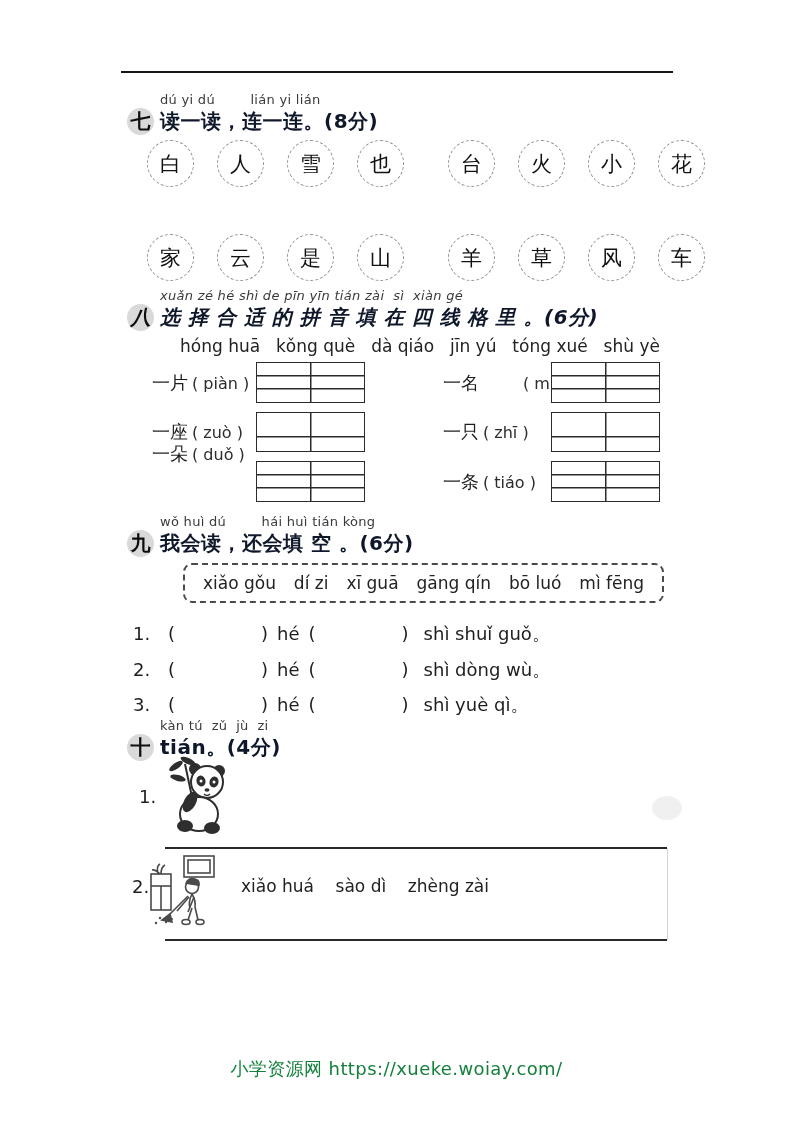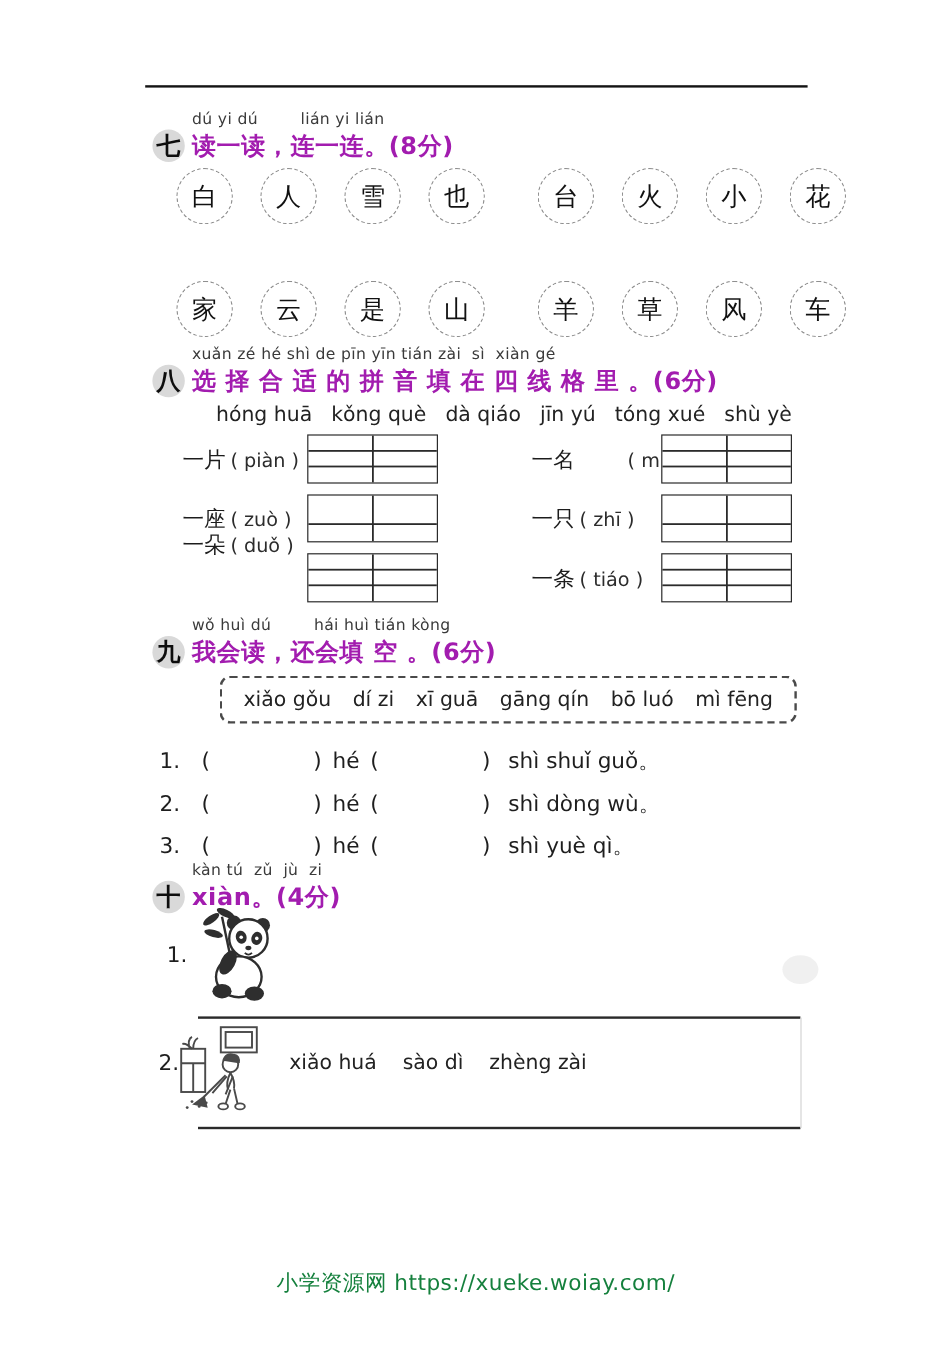--- a/index.html
+++ b/index.html
@@ -7,21 +7,21 @@
         font-family:"DejaVu Sans",sans-serif;color:#1c1c1c;}
   .abs{position:absolute;}
   .toprule{position:absolute;left:121px;top:71px;width:552px;height:2px;background:#141414;}
 
   
   .sec{position:absolute;left:127px;}
   .pinyin{font-size:13px;color:#3a3a3a;white-space:pre;margin:0 0 1px 33px;letter-spacing:.3px;}
   .headrow{display:flex;align-items:center;}
   .badge{width:27px;height:27px;border-radius:50%;background:#d9d9d9;color:#0d0d0d;
          display:flex;align-items:center;justify-content:center;font-size:20px;font-weight:bold;flex:0 0 27px;}
-  .title{font-size:20px;font-weight:bold;color:#a21caf;white-space:pre;margin-left:6px;letter-spacing:.5px;}
+  .title{font-size:20px;font-weight:bold;color:#0f172a;white-space:pre;margin-left:6px;letter-spacing:.5px;}
 
   
   .flower-row{position:absolute;left:147px;display:flex;}
   .flower{width:45px;height:45px;border:1.6px dashed #8f8f8f;border-radius:50%;
           display:flex;align-items:center;justify-content:center;
           font-size:21px;color:#111;margin-right:23px;background:#fff;}
   .flower:nth-child(4){margin-right:44px;}
   .flower:last-child{margin-right:0;}
 
   
@@ -87,21 +87,21 @@
     <div class="flower">家</div>
     <div class="flower">云</div>
     <div class="flower">是</div>
     <div class="flower">山</div>
     <div class="flower">羊</div>
     <div class="flower">草</div>
     <div class="flower">风</div>
     <div class="flower">车</div>
   </div>
 
-  <div class="sec" style="top:288px;">
+  <div class="sec" style="top:288px;font-style:italic;">
     <div class="pinyin">xuǎn zé hé shì de pīn yīn tián zài  sì  xiàn gé</div>
     <div class="headrow">
       <div class="badge">八</div>
       <div class="title">选 择 合 适 的 拼 音 填 在 四 线 格 里 。(6分)</div>
     </div>
   </div>
 
   <div class="bank8">
     <span>hóng huā</span>
     <span>kǒng què</span>
@@ -195,21 +195,21 @@
     <span>(</span>
     <span class="blank"></span>
     <span>)</span>
     <span class="tail">shì yuè qì。</span>
   </div>
 
   <div class="sec" style="top:718px;">
     <div class="pinyin">kàn tú  zǔ  jù  zi</div>
     <div class="headrow">
       <div class="badge">十</div>
-      <div class="title">xiàn。(4分)</div>
+      <div class="title">tián。(4分)</div>
     </div>
   </div>
 
   <div class="row10-num" style="left:139px;top:786px;">1.</div>
   <div class="abs" style="left:161px;top:754px;">
     <svg width="70" height="82" viewBox="0 0 70 82">
       <g stroke="#2e2e2e" fill="none" stroke-width="2">
         <line x1="24" y1="10" x2="35" y2="62"></line>
       </g>
       <g fill="#2e2e2e">

